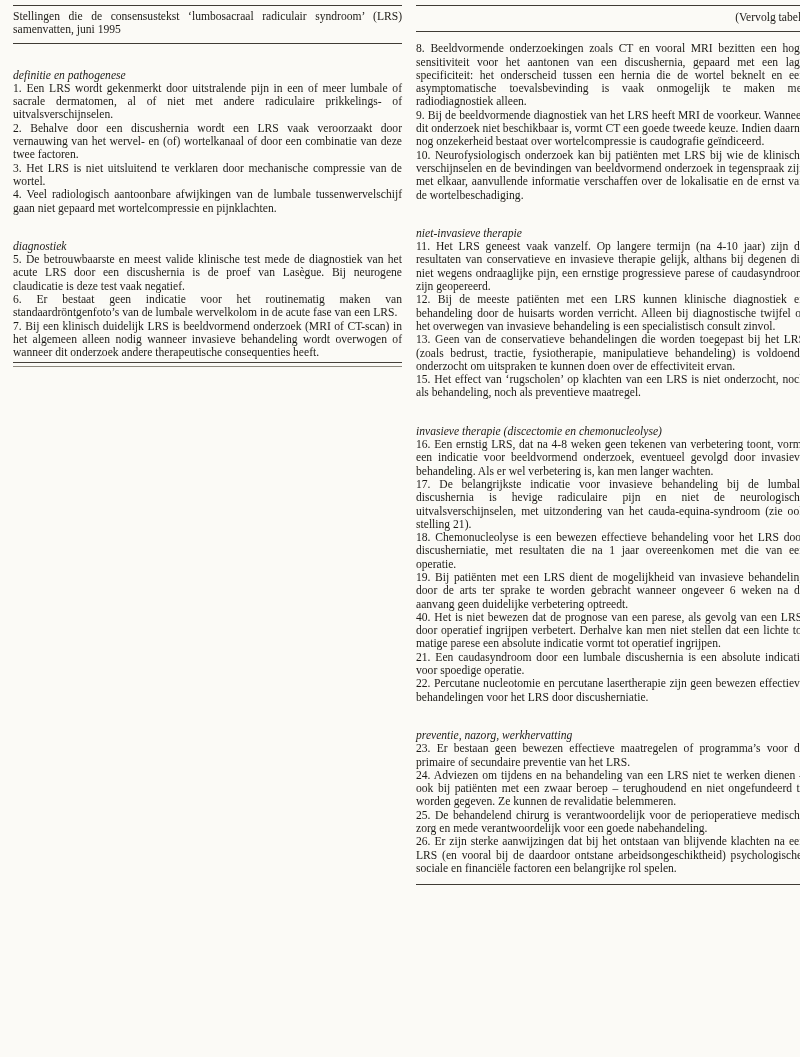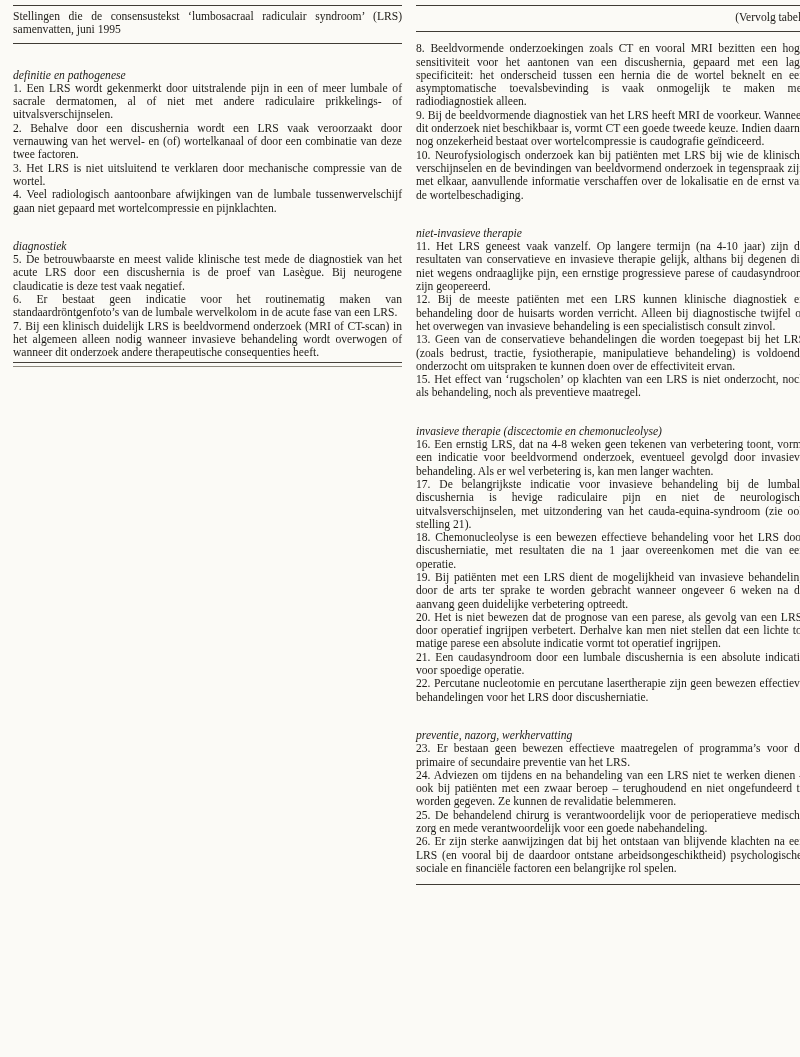--- a/index.html
+++ b/index.html
@@ -100,21 +100,21 @@
       <p class="stmt"><span class="num">13.</span> <span>Geen van de conservatieve behandelingen die worden toegepast bij het LRS (zoals bedrust, tractie, fysiotherapie, manipulatieve behandeling) is voldoende onderzocht om uitspraken te kunnen doen over de effectiviteit ervan.</span></p>
       <p class="stmt"><span class="num">15.</span> <span>Het effect van ‘rugscholen’ op klachten van een LRS is niet onderzocht, noch als behandeling, noch als preventieve maatregel.</span></p>
     </div>
 
     <p class="section-heading">invasieve therapie (discectomie en chemonucleolyse)</p>
     <div class="statements">
       <p class="stmt"><span class="num">16.</span> <span>Een ernstig LRS, dat na 4-8 weken geen tekenen van verbetering toont, vormt een indicatie voor beeldvormend onderzoek, eventueel gevolgd door invasieve behandeling. Als er wel verbetering is, kan men langer wachten.</span></p>
       <p class="stmt"><span class="num">17.</span> <span>De belangrijkste indicatie voor invasieve behandeling bij de lumbale discushernia is hevige radiculaire pijn en niet de neurologische uitvalsverschijnselen, met uitzondering van het cauda-equina-syndroom (zie ook stelling 21).</span></p>
       <p class="stmt"><span class="num">18.</span> <span>Chemonucleolyse is een bewezen effectieve behandeling voor het LRS door discusherniatie, met resultaten die na 1 jaar overeenkomen met die van een operatie.</span></p>
       <p class="stmt"><span class="num">19.</span> <span>Bij patiënten met een LRS dient de mogelijkheid van invasieve behandeling door de arts ter sprake te worden gebracht wanneer ongeveer 6 weken na de aanvang geen duidelijke verbetering optreedt.</span></p>
-      <p class="stmt"><span class="num">20.</span> <span>Het is niet bewezen dat de prognose van een parese, als gevolg van een LRS, door operatief ingrijpen verbetert. Derhalve kan men niet stellen dat een lichte tot matige parese een absolute indicatie vormt tot operatief ingrijpen.</span></p>
+      <p class="stmt"><span class="num">40.</span> <span>Het is niet bewezen dat de prognose van een parese, als gevolg van een LRS, door operatief ingrijpen verbetert. Derhalve kan men niet stellen dat een lichte tot matige parese een absolute indicatie vormt tot operatief ingrijpen.</span></p>
       <p class="stmt"><span class="num">21.</span> <span>Een caudasyndroom door een lumbale discushernia is een absolute indicatie voor spoedige operatie.</span></p>
       <p class="stmt"><span class="num">22.</span> <span>Percutane nucleotomie en percutane lasertherapie zijn geen bewezen effectieve behandelingen voor het LRS door discusherniatie.</span></p>
     </div>
 
     <p class="section-heading">preventie, nazorg, werkhervatting</p>
     <div class="statements">
       <p class="stmt"><span class="num">23.</span> <span>Er bestaan geen bewezen effectieve maatregelen of programma’s voor de primaire of secundaire preventie van het LRS.</span></p>
       <p class="stmt"><span class="num">24.</span> <span>Adviezen om tijdens en na behandeling van een LRS niet te werken dienen – ook bij patiënten met een zwaar beroep – terughoudend en niet ongefundeerd te worden gegeven. Ze kunnen de revalidatie belemmeren.</span></p>
       <p class="stmt"><span class="num">25.</span> <span>De behandelend chirurg is verantwoordelijk voor de perioperatieve medische zorg en mede verantwoordelijk voor een goede nabehandeling.</span></p>
       <p class="stmt"><span class="num">26.</span> <span>Er zijn sterke aanwijzingen dat bij het ontstaan van blijvende klachten na een LRS (en vooral bij de daardoor ontstane arbeidsongeschiktheid) psychologische, sociale en financiële factoren een belangrijke rol spelen.</span></p>

